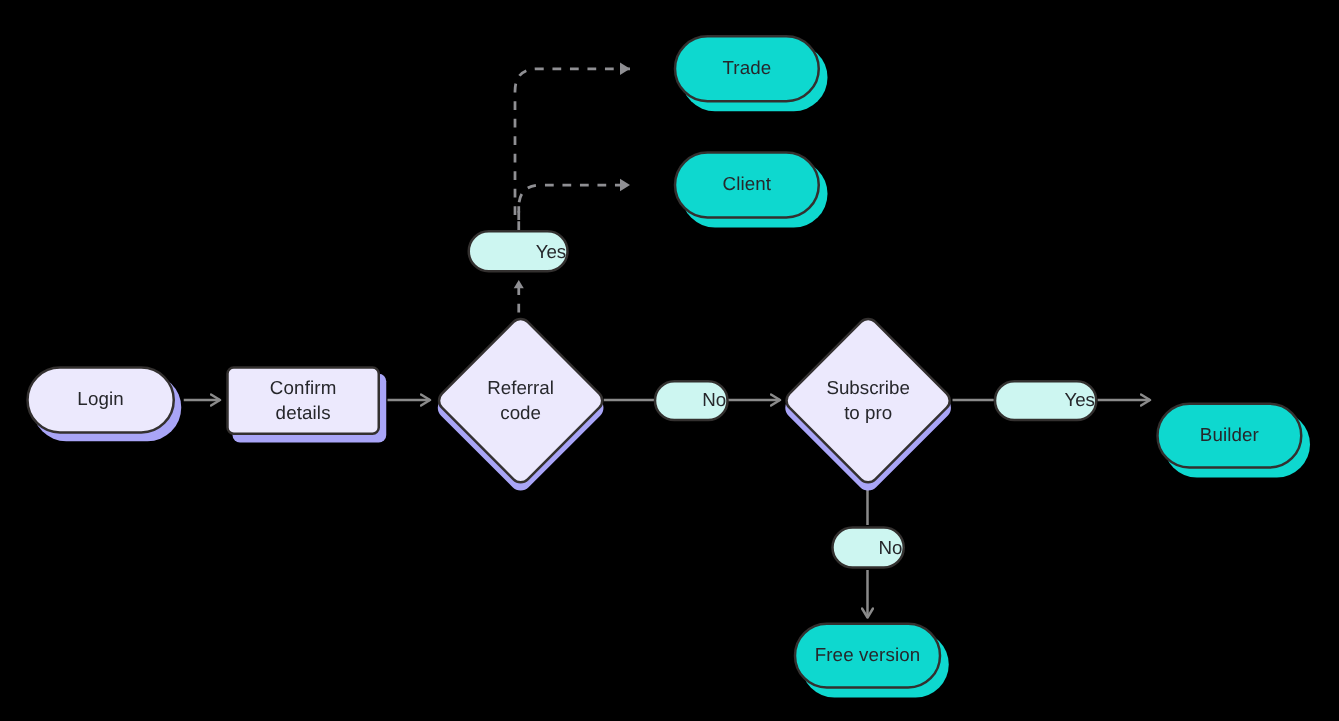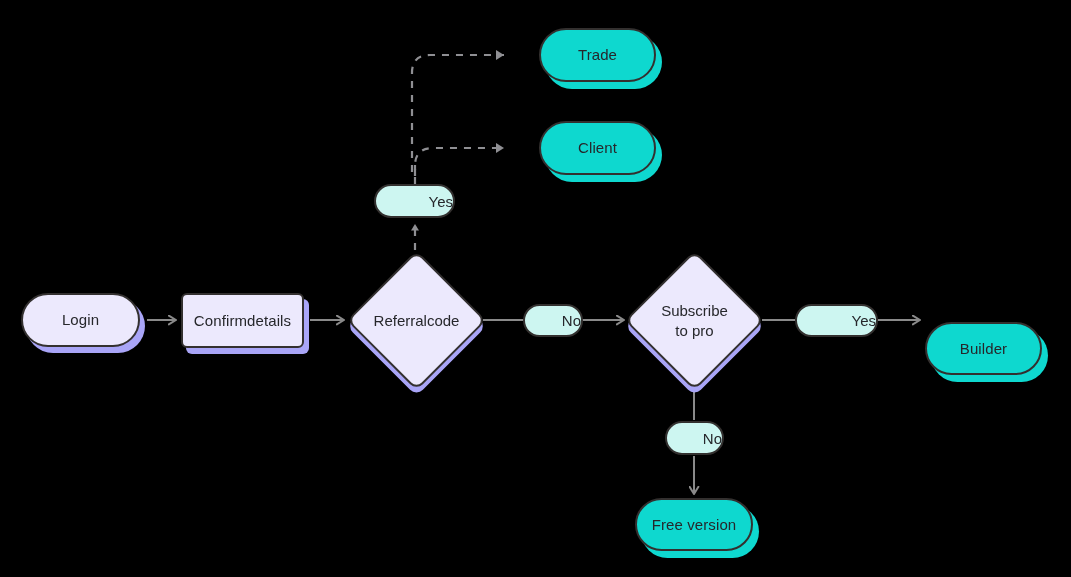--- a/index.html
+++ b/index.html
@@ -170,29 +170,29 @@
     <g>
       <line x1="694" y1="390" x2="694" y2="420" stroke="#8a8a8a" stroke-width="2"></line>
       <line x1="694" y1="456" x2="694" y2="494" stroke="#8a8a8a" stroke-width="2" marker-end="url(#openArrow)"></line>
     </g>
   </svg>
 
   <div class="node stadium lav" style="left:21px; top:293px; width:119px; height:54px;">
     <span>Login</span>
   </div>
 
-  <div class="node process lav" style="left:181px; top:293px; width:123px; height:55px; flex-direction:row;">
+  <div class="node process lav" style="left:181px; top:293px; width:123px; height:55px; flex-direction:column;">
     <span>Confirm</span>
     <span>details</span>
   </div>
 
   <div class="diamond-wrap" style="left:367px; top:271px; width:99px; height:99px;">
     <div class="diamond-shadow"></div>
     <div class="diamond-face"></div>
-    <div class="diamond-label" style="flex-direction:row;">
+    <div class="diamond-label" style="flex-direction:column;">
       <span>Referral</span>
       <span>code</span>
     </div>
   </div>
 
   <div class="diamond-wrap" style="left:645px; top:271px; width:99px; height:99px;">
     <div class="diamond-shadow"></div>
     <div class="diamond-face"></div>
     <div class="diamond-label" style="flex-direction:column;">
       <span>Subscribe</span>

